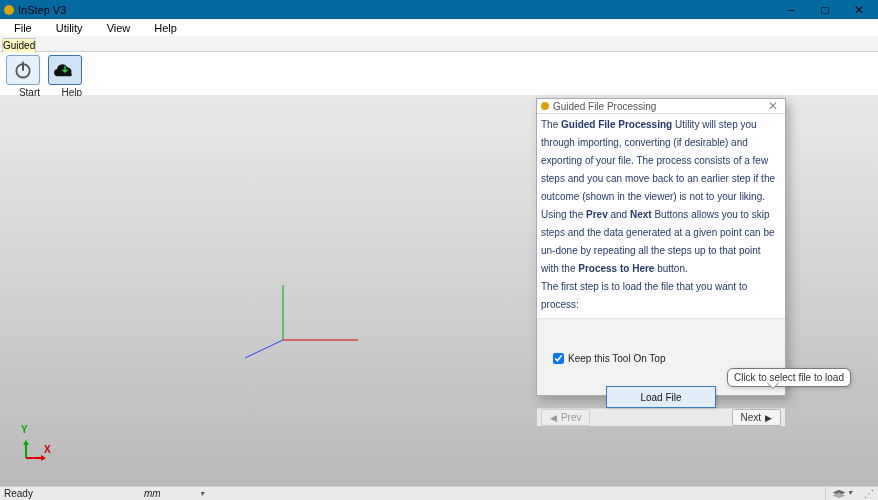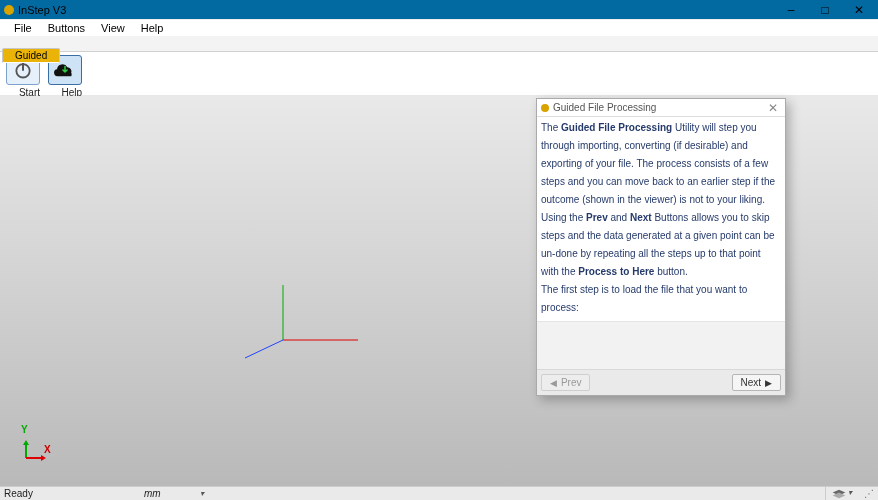--- a/index.html
+++ b/index.html
@@ -12,30 +12,30 @@
     padding:0 2px 0 4px; border-bottom:1px solid #eee; }
   .titlebar .appicon { width:10px; height:10px; border-radius:50%;
     background:#d9a300; margin-right:4px; }
   .titlebar .title { font-size:11px; }
   .titlebar .spacer { flex:1; }
   .winbtn { width:34px; height:20px; display:flex; align-items:center;
     justify-content:center; font-size:12px; font-family:Arial,sans-serif;
     cursor:default; }
 
   
-  .menubar { height:16px; display:flex; align-items:center; gap:0;
+  .menubar { height:16px; display:flex; align-items:center; gap:8px;
     padding-left:6px; background:#fff; font-size:11px; }
   .menubar .item { padding:1px 8px; cursor:default; }
 
   
   .tabstrip { height:16px; background:#f3f3f3; display:flex;
     align-items:flex-end; padding-left:2px; border-bottom:1px solid #d0d0d0;}
-  .tab { font-size:10px; padding:1px 12px; background:#eab308;
+  .tab { font-size:10px; padding:1px 0; background:#fef9c3;
     border:1px solid #c8c8c8; border-bottom:1px solid #fff;
-    border-radius:2px 2px 0 0; position:relative; top:12px; }
+    border-radius:2px 2px 0 0; position:relative; top:2px; }
 
   
   .toolbar { height:44px; background:#fff; display:flex; align-items:flex-start;
     padding:3px 4px 0 4px; gap:6px; border-bottom:1px solid #e8e8e8;}
   .toolbtn { width:36px; display:flex; flex-direction:column; align-items:flex-end;
     font-size:10px; color:#222; cursor:pointer; }
   .toolbtn .iconbox { width:34px; height:30px; border:1px solid #7da2ce;
     border-radius:3px; background:#e6f0fa; display:flex; align-items:center;
     justify-content:center; margin-bottom:2px; }
   .toolbtn.help .iconbox { border-color:#3b6ea5; background:#cfe3f7; }
@@ -114,21 +114,21 @@
   <div class="appicon"></div>
   <div class="title">InStep V3</div>
   <div class="spacer"></div>
   <div class="winbtn">–</div>
   <div class="winbtn">□</div>
   <div class="winbtn close">✕</div>
 </div>
 
 <div class="menubar">
   <div class="item">File</div>
-  <div class="item">Buttons</div>
+  <div class="item">Utility</div>
   <div class="item">View</div>
   <div class="item">Help</div>
 </div>
 
 <div class="tabstrip">
   <div class="tab">Guided</div>
 </div>
 
 <div class="toolbar">
   <div class="toolbtn">
@@ -183,20 +183,30 @@
       <span> Utility will step you through importing, converting (if desirable) and exporting of your file. The process consists of a few steps and you can move back to an earlier step if the outcome (shown in the viewer) is not to your liking. Using the </span>
       <b>Prev</b>
       <span> and </span>
       <b>Next</b>
       <span> Buttons allows you to skip steps and the data generated at a given point can be un-done by repeating all the steps up to that point with the </span>
       <b>Process to Here</b>
       <span> button.</span>
       <br>
       <span>The first step is to load the file that you want to process:</span>
     </div>
+    <div class="dlg-mid">
+      <label class="chkrow">
+        <input type="checkbox" checked="" style="">
+        <span>Keep this Tool On Top</span>
+      </label>
+      <div class="loadwrap">
+        <button class="loadbtn">Load File</button>
+        <div class="tooltip">Click to select file to load</div>
+      </div>
+    </div>
   </div>
   <div class="dlg-foot">
     <button class="navbtn" disabled="">
       <span class="tri">◀</span>
       <span>Prev</span>
     </button>
     <button class="navbtn">
       <span>Next</span>
       <span class="tri">▶</span>
     </button>

